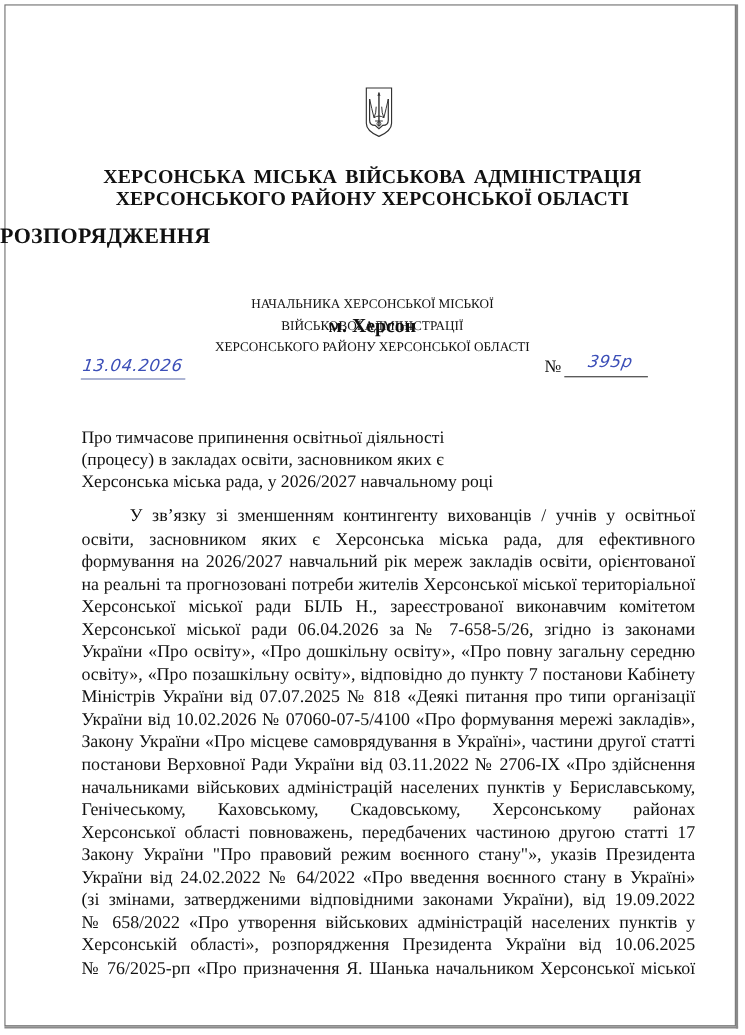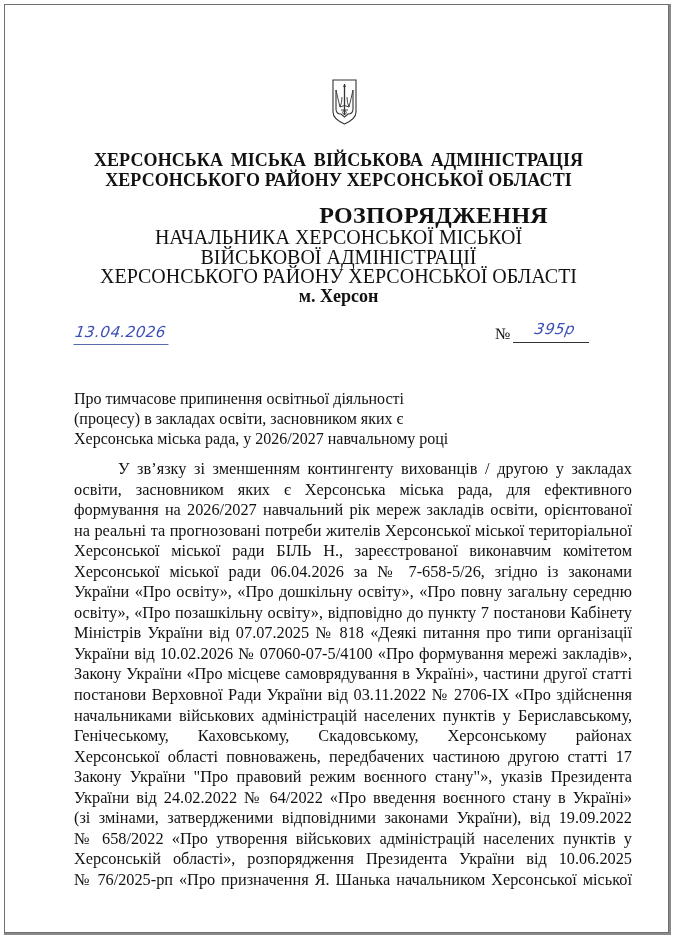--- a/index.html
+++ b/index.html
@@ -58,33 +58,34 @@
       letter-spacing: 0.1px;
       line-height: 21px;
     }
     .org.l1 { top: 150px; word-spacing: 3px; }
     .org.l2 { top: 170px; }
     .doc-title {
       position: absolute;
       left: 0;
       width: 548px;
       top: 203px;
-      text-align: right;
+      text-align: left;
       font-weight: bold;
-      font-size: 24px;
+      font-size: 20px;
       line-height: 24px;
       letter-spacing: 0.3px;
     }
     .issuer {
       position: absolute;
       left: 0;
       width: 677px;
       text-align: center;
-      font-size: 20px;
-      line-height: 20px;
+      font-size: 12px;
+      line-height: 20px;
+      margin-top: 39px;
     }
     .issuer.l1 { top: 227px; }
     .issuer.l2 { top: 247px; }
     .issuer.l3 { top: 266px; }
     .city {
       position: absolute;
       left: 0;
       width: 677px;
       top: 286px;
       text-align: center;
@@ -199,21 +200,21 @@
 <div class="num-line"></div>
 <div class="num-hand">395р</div>
 
 <div class="subject">
   <div>Про тимчасове припинення освітньої діяльності</div>
   <div>(процесу) в закладах освіти, засновником яких є</div>
   <div>Херсонська міська рада, у 2026/2027 навчальному році</div>
 </div>
 
 <div class="body-text">
-  <span class="ln first">У зв’язку зі зменшенням контингенту вихованців / другою у закладах</span>
+  <span class="ln first">У зв’язку зі зменшенням контингенту вихованців / учнів у освітньої</span>
   <span class="ln">освіти, засновником яких є Херсонська міська рада, для ефективного</span>
   <span class="ln">формування на 2026/2027 навчальний рік мереж закладів освіти, орієнтованої</span>
   <span class="ln">на реальні та прогнозовані потреби жителів Херсонської міської територіальної</span>
   <span class="ln">Херсонської міської ради БІЛЬ Н., зареєстрованої виконавчим комітетом</span>
   <span class="ln">Херсонської міської ради 06.04.2026 за № 7-658-5/26, згідно із законами</span>
   <span class="ln">України «Про освіту», «Про дошкільну освіту», «Про повну загальну середню</span>
   <span class="ln">освіту», «Про позашкільну освіту», відповідно до пункту 7 постанови Кабінету</span>
   <span class="ln">Міністрів України від 07.07.2025 № 818 «Деякі питання про типи організації</span>
   <span class="ln">України від 10.02.2026 № 07060-07-5/4100 «Про формування мережі закладів»,</span>
   <span class="ln">Закону України «Про місцеве самоврядування в Україні», частини другої статті</span>

